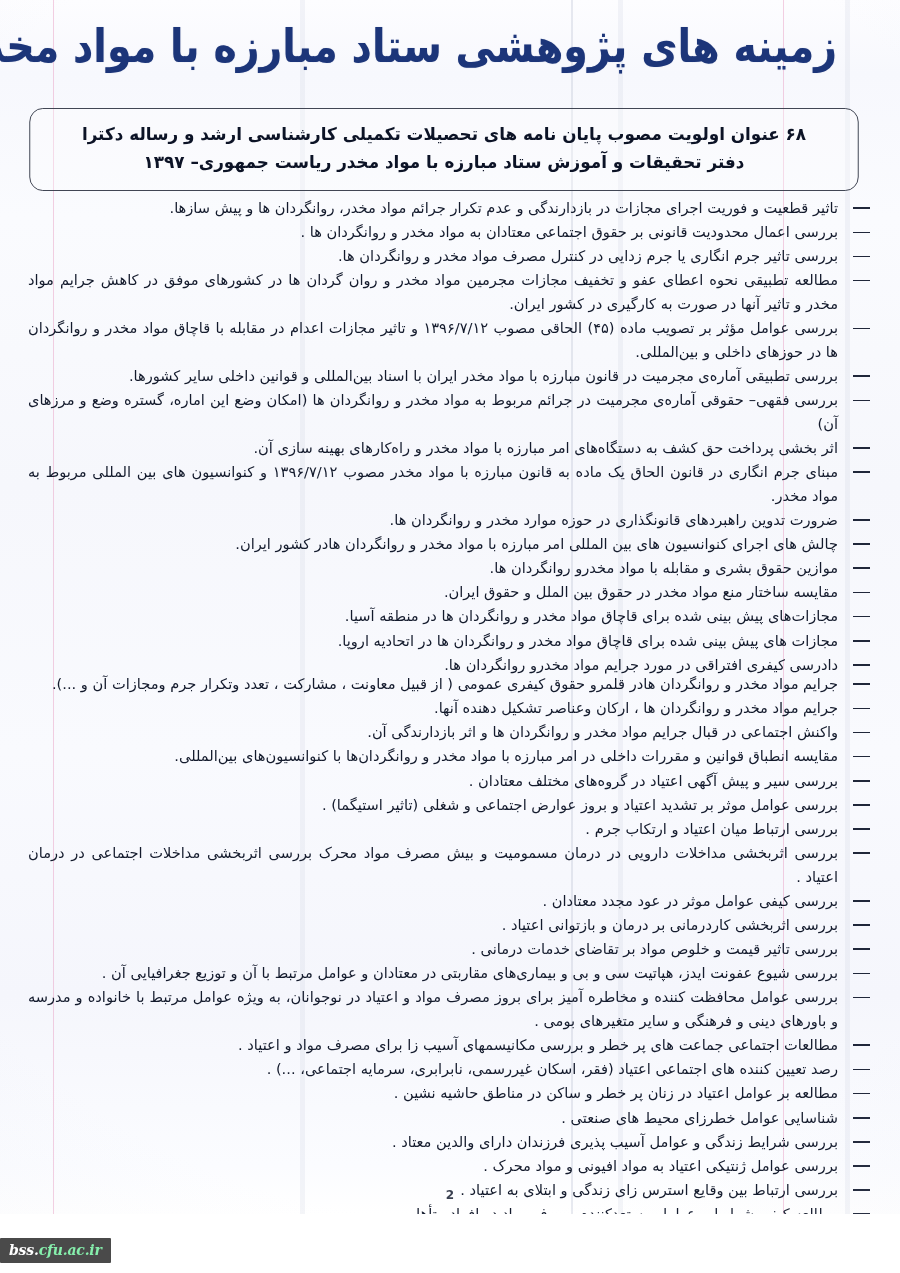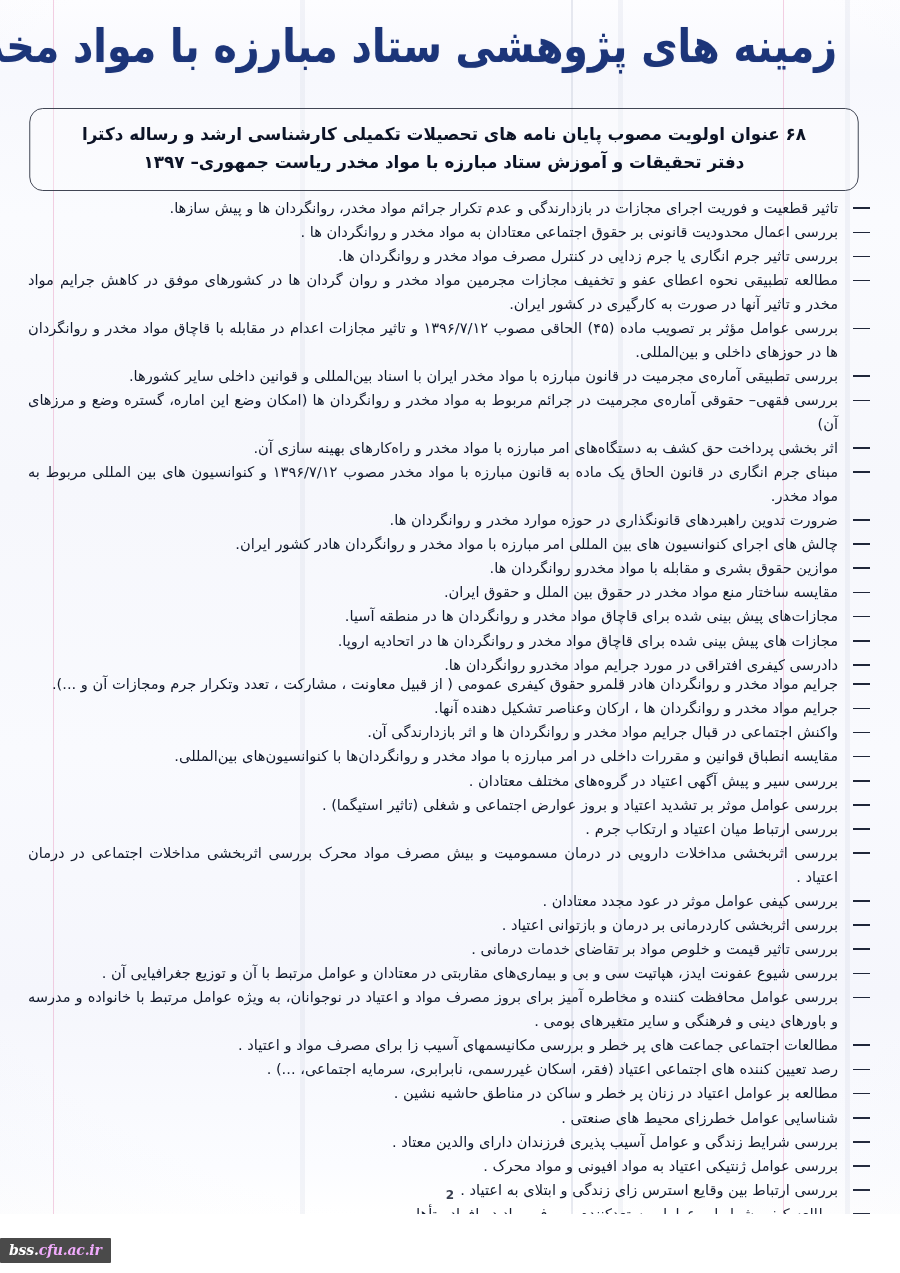--- a/index.html
+++ b/index.html
@@ -240,15 +240,15 @@
           <li><span class="txt">مطالعه کیفی شرایط و عوامل مستعدکننده مصرف مواد در افراد متأهل .</span></li>
         </ul>
     </div>
 
     <div class="vignette"></div>
   </div>
 
   <div class="page-number">2</div>
 
   <div class="watermark" style="background: rgb(74, 74, 74);">
-    <span class="wm-a" style="color: rgb(255, 255, 255);">bss.</span><span class="wm-b" style="color: #f0abfc; font-style: italic;">cfu.ac.ir</span>
+    <span class="wm-a" style="color: rgb(255, 255, 255);">bss.</span><span class="wm-b" style="color: #86efac; font-style: italic;">cfu.ac.ir</span>
   </div>
 </div>
 
 </body></html>

